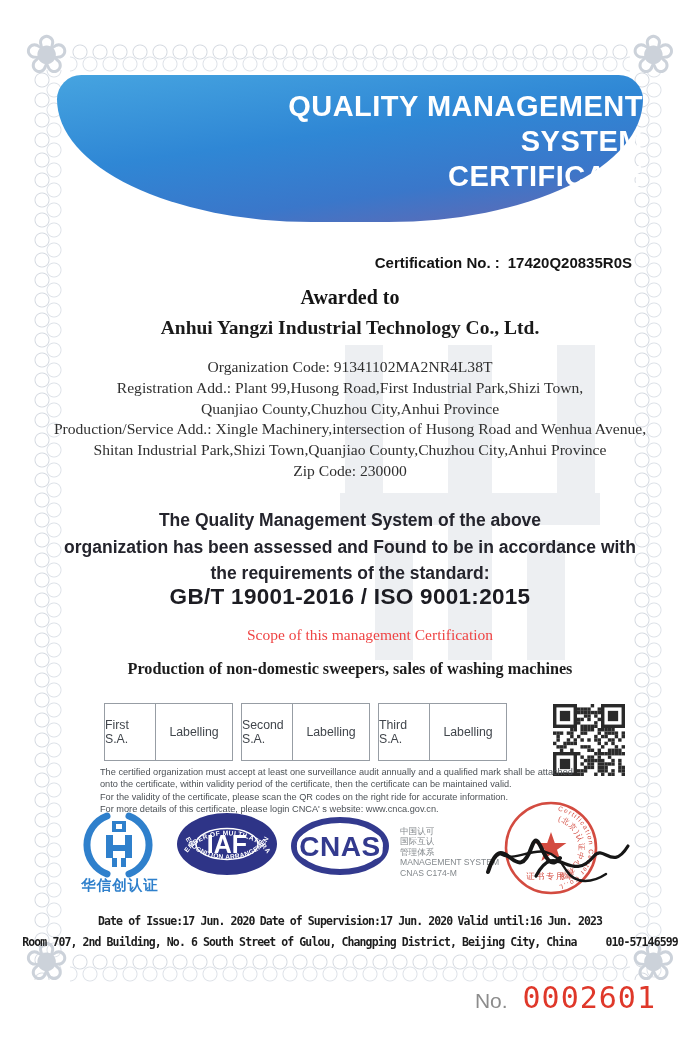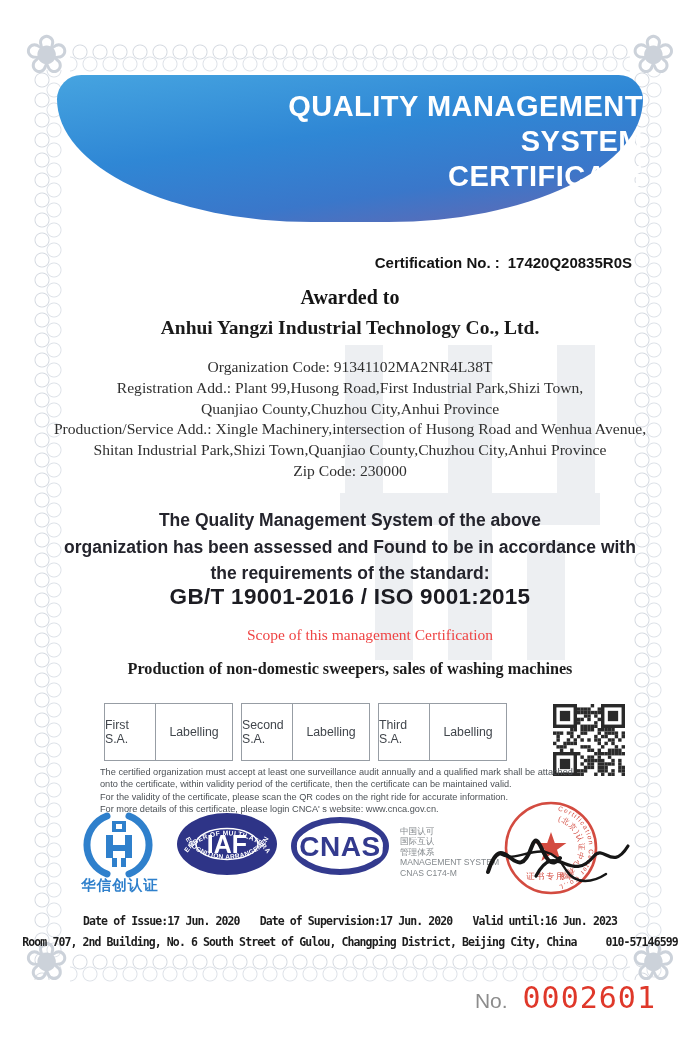--- a/index.html
+++ b/index.html
@@ -93,21 +93,21 @@
     font-family:"Liberation Sans",sans-serif;font-weight:bold;font-size:14.5px;
     color:#2f80cc;letter-spacing:1px;white-space:nowrap;}
   .iaf-logo{left:176px;top:812px;z-index:2;}
   .cnas-logo{left:291px;top:817px;z-index:2;}
   .accr{left:400px;top:826px;z-index:2;font-family:"Liberation Sans",sans-serif;
     font-size:8.6px;line-height:10.4px;color:#83888c;white-space:nowrap;}
   .stamp{left:502px;top:799px;z-index:2;opacity:.9;}
   .signature{left:478px;top:812px;z-index:3;}
 
   
-  .foot-dates{top:914px;z-index:2;display:flex;justify-content:center;gap:20px;
+  .foot-dates{top:914px;z-index:2;display:flex;justify-content:center;gap:5px;
     font-family:"DejaVu Sans Mono",monospace;font-weight:bold;font-size:11.5px;
     letter-spacing:-0.9px;color:#1d1d1d;white-space:nowrap;}
   .foot-addr{top:935px;z-index:2;display:flex;justify-content:center;gap:29px;
     font-family:"DejaVu Sans Mono",monospace;font-weight:bold;font-size:11.5px;
     letter-spacing:-0.9px;color:#1d1d1d;white-space:nowrap;}
   .serial{top:980px;right:44px;z-index:3;display:flex;align-items:baseline;}
   .serial-prefix{font-family:"Liberation Sans",sans-serif;font-size:21px;color:#8c8c8c;}
   .serial-num{font-family:"DejaVu Sans Mono",monospace;font-size:30px;color:#df382a;
     letter-spacing:1px;margin-left:15px;}
 </style>

